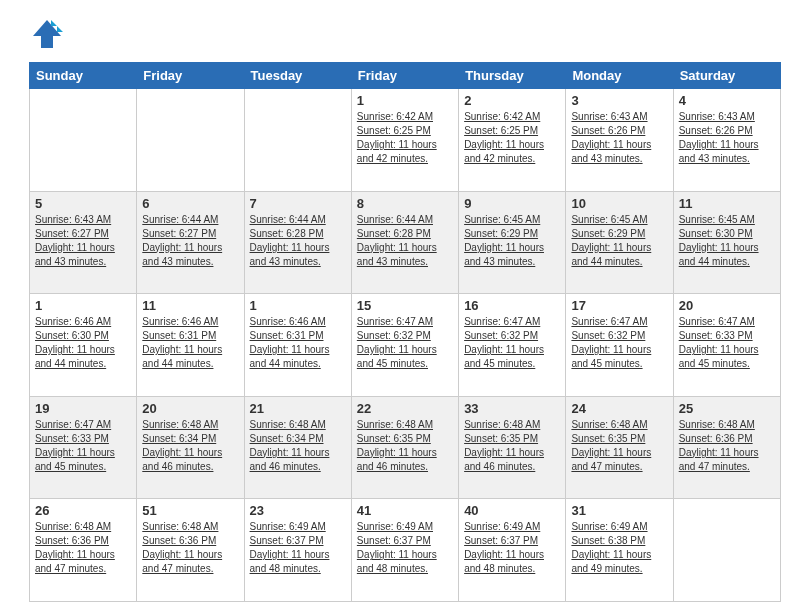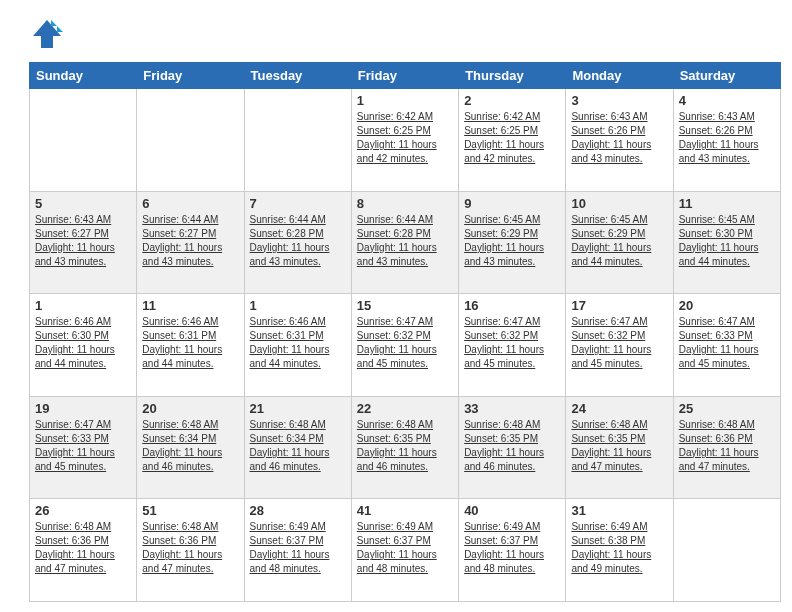--- a/index.html
+++ b/index.html
@@ -331,21 +331,21 @@
 and 47 minutes.</div>
           </td>
           <td>
             <span class="day-num">51</span>
             <div class="day-info" style="white-space: pre-line;">Sunrise: 6:48 AM
 Sunset: 6:36 PM
 Daylight: 11 hours
 and 47 minutes.</div>
           </td>
           <td>
-            <span class="day-num">28</span>
+            <span class="day-num">23</span>
             <div class="day-info" style="white-space: pre-line;">Sunrise: 6:49 AM
 Sunset: 6:37 PM
 Daylight: 11 hours
 and 48 minutes.</div>
           </td>
           <td>
             <span class="day-num">41</span>
             <div class="day-info" style="white-space: pre-line;">Sunrise: 6:49 AM
 Sunset: 6:37 PM
 Daylight: 11 hours

